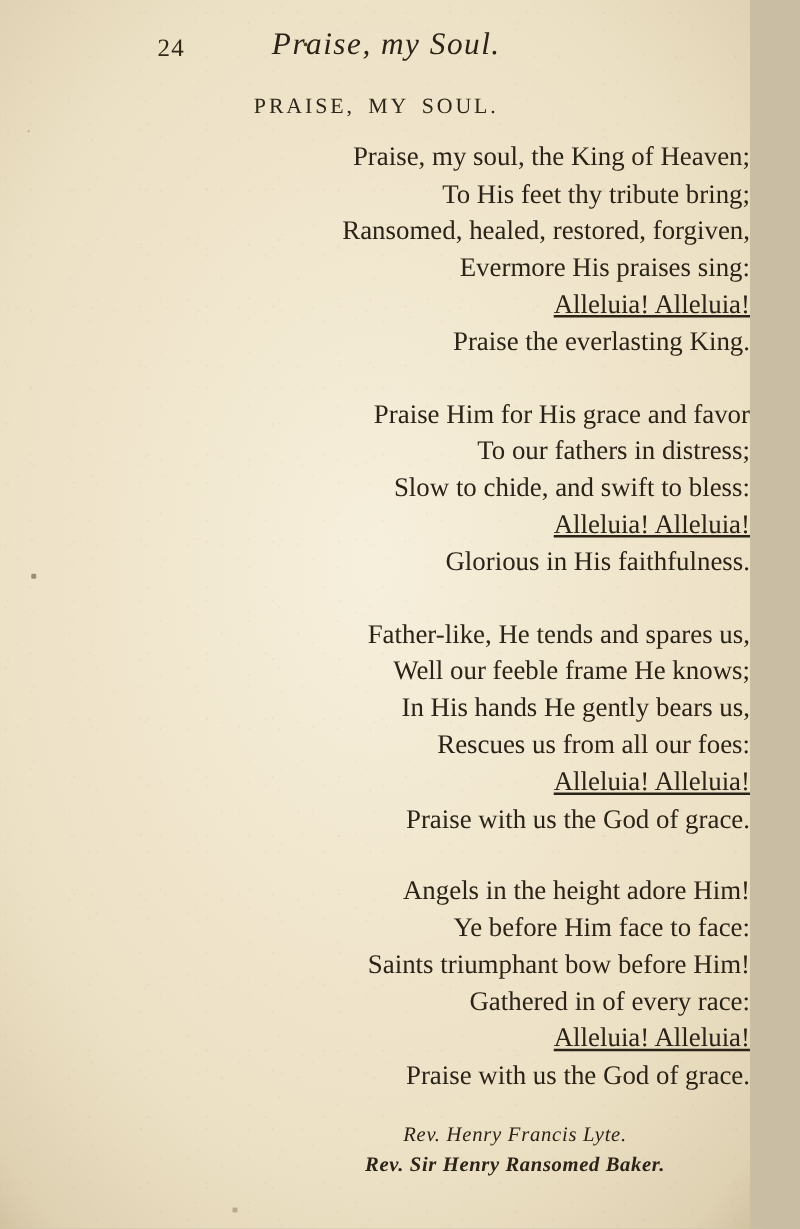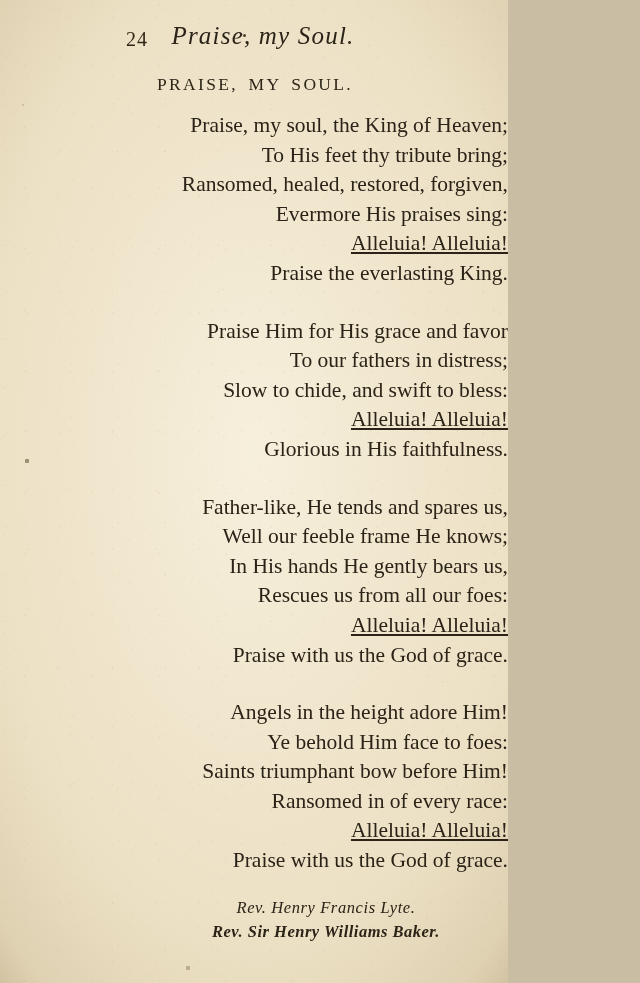--- a/index.html
+++ b/index.html
@@ -7,21 +7,21 @@
     margin: 0;
     padding: 0;
     background: #c9bda4;
   }
   body {
     font-family: "Liberation Serif", "DejaVu Serif", serif;
   }
 
   .page {
     position: relative;
-    width: 508px;
+    width: 600px;
     height: 983px;
     overflow: hidden;
     background-color: #ece0c4;
     background-image:
       radial-gradient(ellipse 78% 72% at 50% 46%,
          rgba(255,252,240,0.55) 0%,
          rgba(255,250,235,0.20) 45%,
          rgba(190,172,133,0.00) 70%,
          rgba(176,157,116,0.22) 92%,
          rgba(158,138,97,0.38) 100%);
@@ -186,27 +186,27 @@
         <div class="stanza">
           <div class="line i0">Father-like, He tends and spares us,</div>
           <div class="line i1">Well our feeble frame He knows;</div>
           <div class="line i0">In His hands He gently bears us,</div>
           <div class="line i1">Rescues us from all our foes:</div>
           <div class="line i2">Alleluia! Alleluia!</div>
           <div class="line i1">Praise with us the God of grace.</div>
         </div>
         <div class="stanza">
           <div class="line i0">Angels in the height adore Him!</div>
-          <div class="line i1">Ye behold Him face to foes:</div>
+          <div class="line i1">Ye before Him face to face:</div>
           <div class="line i0">Saints triumphant bow before Him!</div>
-          <div class="line i1">Ransomed in of every race:</div>
+          <div class="line i1">Gathered in of every race:</div>
           <div class="line i2">Alleluia! Alleluia!</div>
           <div class="line i1">Praise with us the God of grace.</div>
         </div>
       </div>
   </div>
 
   <div class="attribution">
     <div class="attr-line">Rev. Henry Francis Lyte.</div>
-    <div class="attr-line second">Rev. Sir Henry Williams Baker.</div>
+    <div class="attr-line second">Rev. Sir Henry Ransomed Baker.</div>
   </div>
 
 </div>
 
 </body></html>

